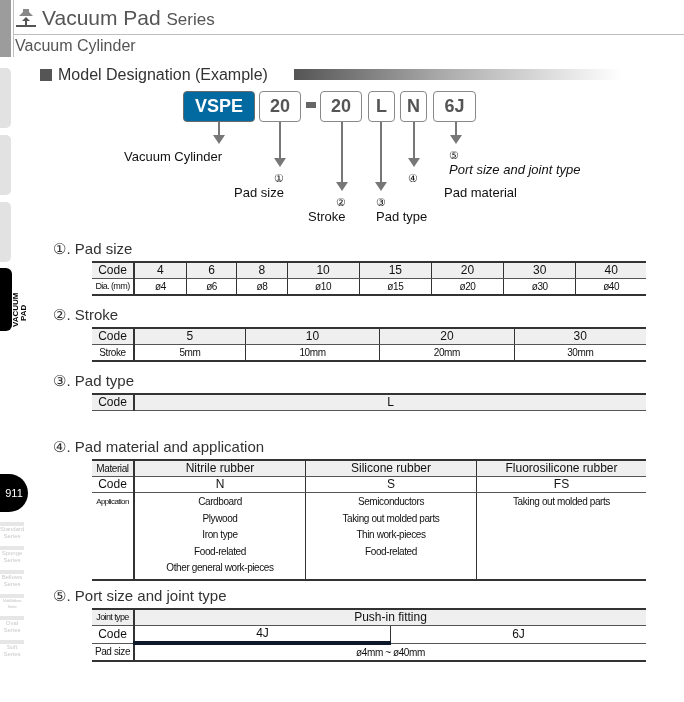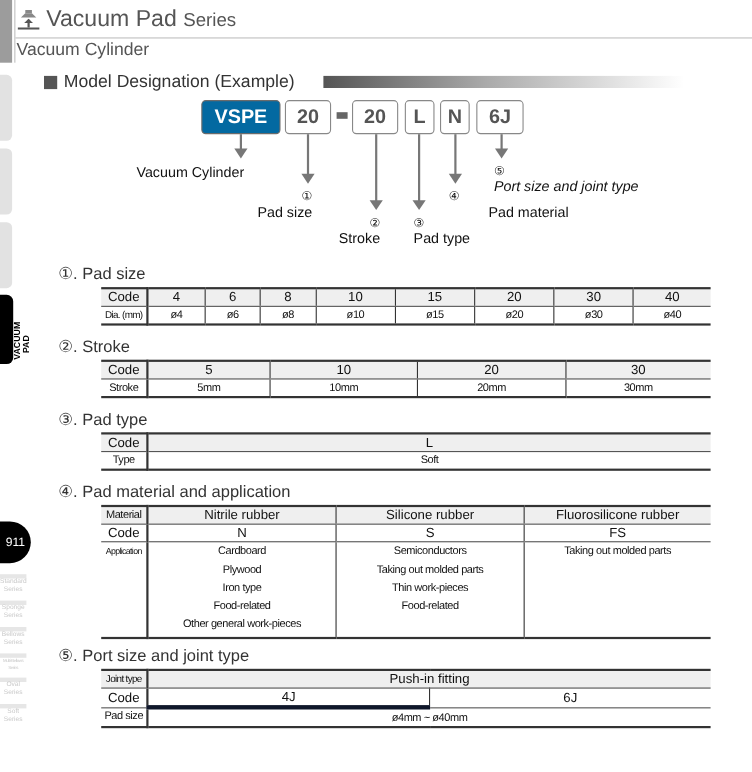--- a/index.html
+++ b/index.html
@@ -199,24 +199,20 @@
   </tr>
 </tbody>
   </table>
 
 <div class="sec" style="top:372px;">③. Pad type</div>
 <table class="spec" style="top:393px;width:554px;">
   <tbody>
       <tr class="first">
     <td style="width:41px;">Code</td>
     <td>L</td>
-  </tr>
-  <tr class="last">
-    <td class="small">Type</td>
-    <td class="small">Soft</td>
   </tr>
 </tbody>
   </table>
 
 <div class="sec" style="top:438px;">④. Pad material and application</div>
 <table class="spec" style="top:459px;width:554px;">
   <tbody>
       <tr class="first">
     <td class="small" style="width:41px;">Material</td>
     <td style="width:170px;">Nitrile rubber</td>

